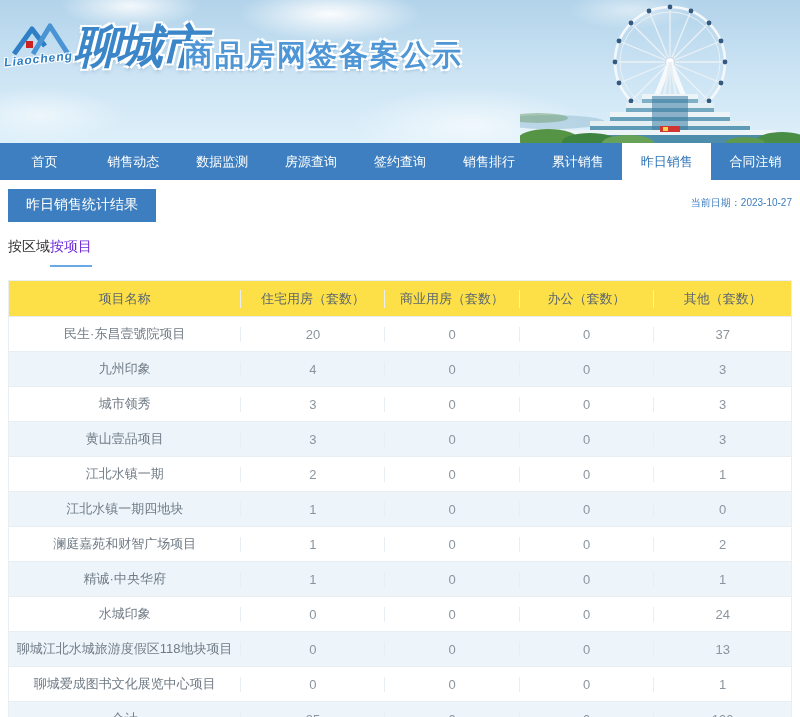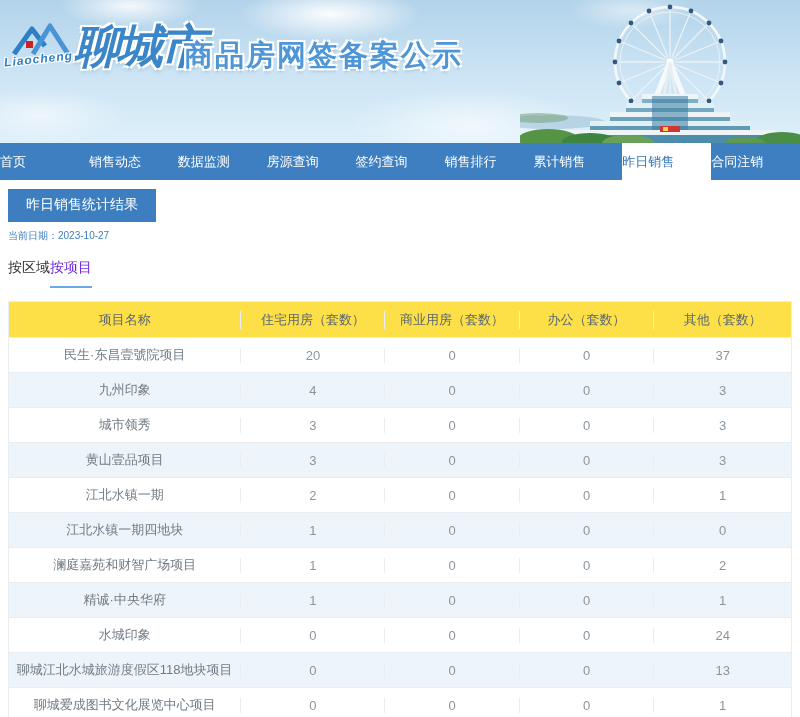--- a/index.html
+++ b/index.html
@@ -31,28 +31,28 @@
   .brand-sub{
     position:absolute; left:184px; top:36px; font-size:29px; font-weight:700;
     letter-spacing:2px; color:#4e96d6;
     text-shadow:-2px -2px 0 #fff,2px -2px 0 #fff,-2px 2px 0 #fff,2px 2px 0 #fff,0 3px 3px rgba(60,100,140,.3);
   }
   .ferris{ position:absolute; right:0; top:0; }
 
   
   .main-nav{ display:flex; width:800px; height:37px; background:#3d7fc0; }
   .main-nav a{
-    flex:1; text-align:left; line-height:37px; font-size:13px; color:#fff;
+    flex:1; text-align:center; line-height:37px; font-size:13px; color:#fff;
     text-decoration:none; cursor:pointer;
   }
   .main-nav a.active{ background:#fff; color:#3176b8; }
 
   
   main{ padding-top:9px; }
-  .section-head{ display:flex; justify-content:flex-end; align-items:flex-start; padding:0 8px;flex-direction:column; }
+  .section-head{ display:flex; justify-content:space-between; align-items:flex-start; padding:0 8px; }
   .section-title{
     display:inline-block; background:#3c7ebf; color:#fff; font-size:14px;
     padding:7px 18px 8px 18px;
   }
   .current-date{ font-size:10px; color:#3a7cc0; padding-top:7px; }
 
   
   .tabs{ display:flex; margin:16px 0 0 8px; font-size:14px; }
   .tab{ color:#333; padding-bottom:9px; cursor:pointer; }
   .tab.active{ color:#6d28d9; border-bottom:2px solid #6aa9e7; }

